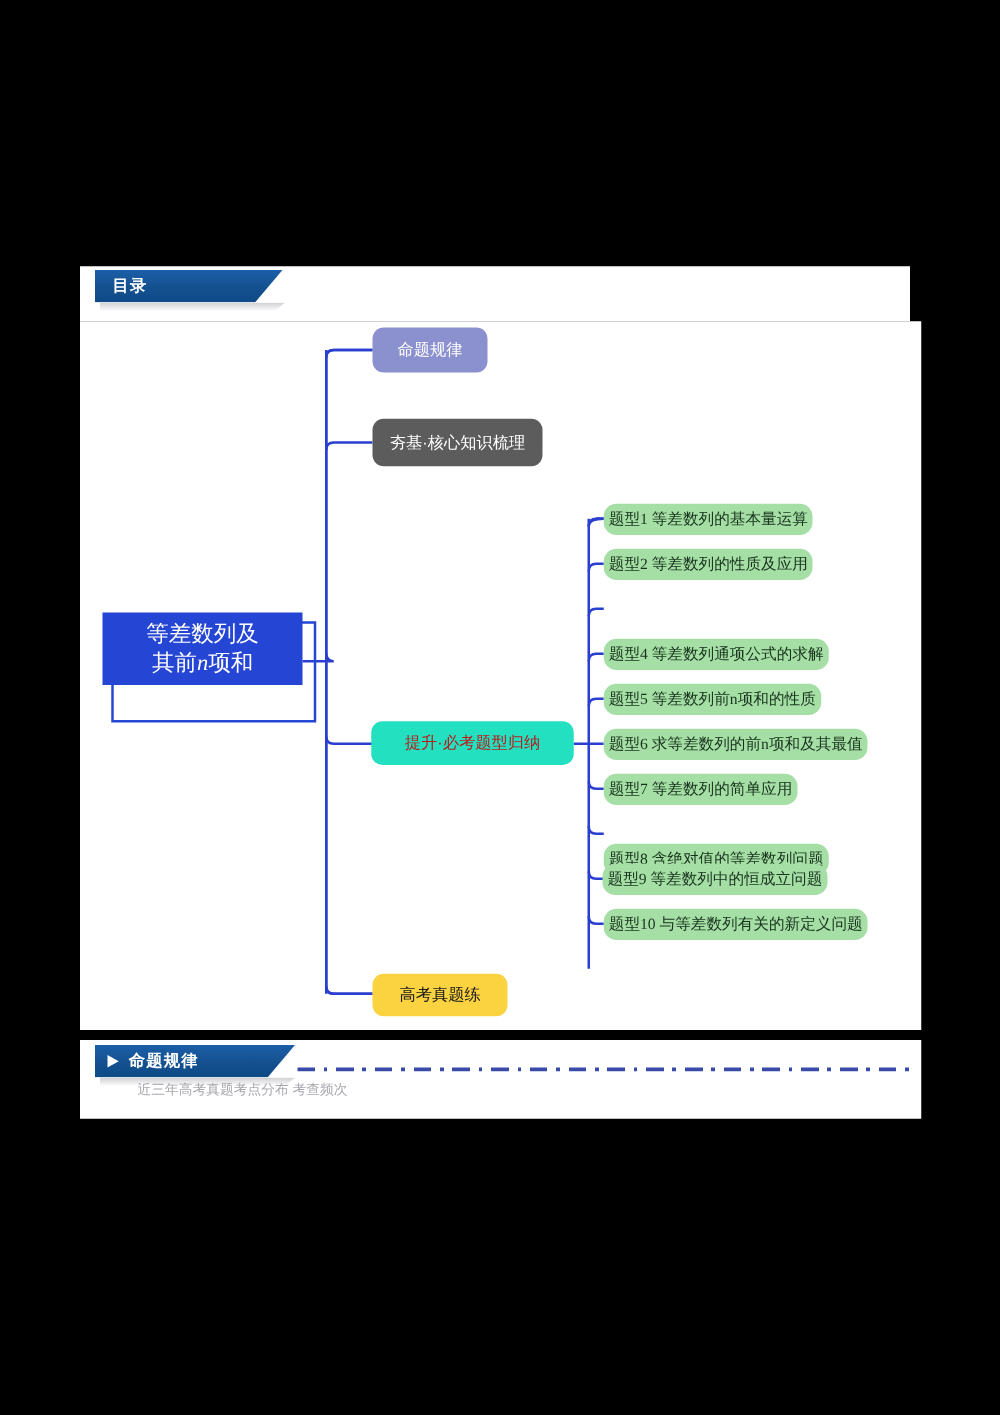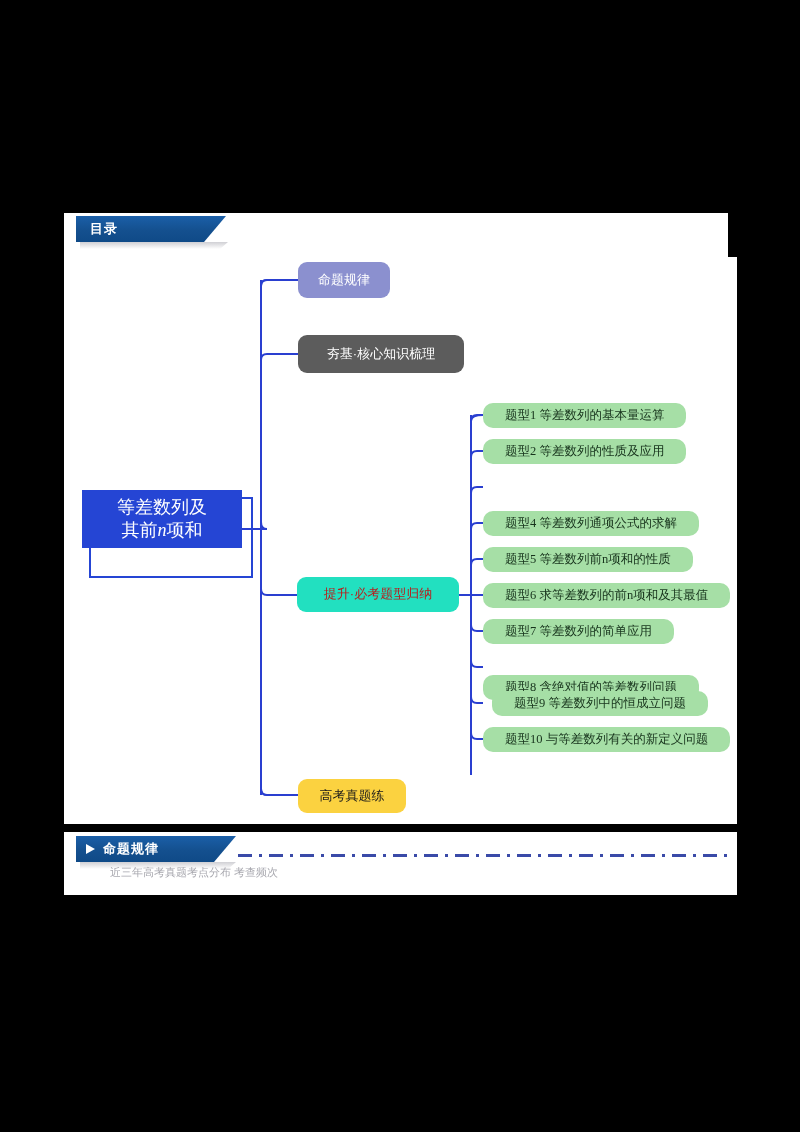--- a/index.html
+++ b/index.html
@@ -163,21 +163,21 @@
   .node-l1 {
     border-radius: 9px;
     font-size: 13px;
     padding: 0 14px;
   }
   #node-rule {
     left: 234px; top: 5px; width: 92px; height: 36px;
     background: #8b90cf; color: #ffffff;
   }
   #node-base {
-    left: 234px; top: 78px; width: 166px; height: 38px;
+    left: 234px; top: 78px; width: 136px; height: 38px;
     background: #5c5c5c; color: #ffffff;
   }
   #node-improve {
     left: 233px; top: 320px; width: 162px; height: 35px;
     background: #22e0c0; color: #b91c1c; font-weight: 500;
   }
   #node-exam {
     left: 234px; top: 522px; width: 108px; height: 34px;
     background: #fbd240; color: #1a1a1a;
   }
@@ -185,21 +185,21 @@
   
   .leaf {
     position: absolute;
     border-radius: 10px;
     background: #a6dfa6;
     color: #17331c;
     font-size: 12.5px;
     height: 25px;
     display: flex;
     align-items: center;
-    padding: 0 22px;
+    padding: 0 4px;
     box-sizing: border-box;
     white-space: nowrap;
     font-family: "Liberation Serif", "DejaVu Serif", serif;
   }
 </style>
 </head>
 <body>
 
 <div class="panel-top"></div>
 <div class="panel-main"></div>
@@ -273,21 +273,21 @@
     </div>
   <div class="leaf" style="left:419px; top:326px;text-align:center;">
       <span>题型6 求等差数列的前n项和及其最值</span>
     </div>
   <div class="leaf" style="left:419px; top:362px;">
       <span>题型7  等差数列的简单应用</span>
     </div>
   <div class="leaf" style="left:419px; top:418px;">
       <span>题型8  含绝对值的等差数列问题</span>
     </div>
-  <div class="leaf" style="left:428px; top:434px;">
+  <div class="leaf" style="left:418px; top:434px;">
       <span>题型9  等差数列中的恒成立问题</span>
     </div>
   <div class="leaf" style="left:419px; top:470px;">
       <span>题型10  与等差数列有关的新定义问题</span>
     </div>
 
 </div>
 
 <div class="panel-bottom"></div>
 

